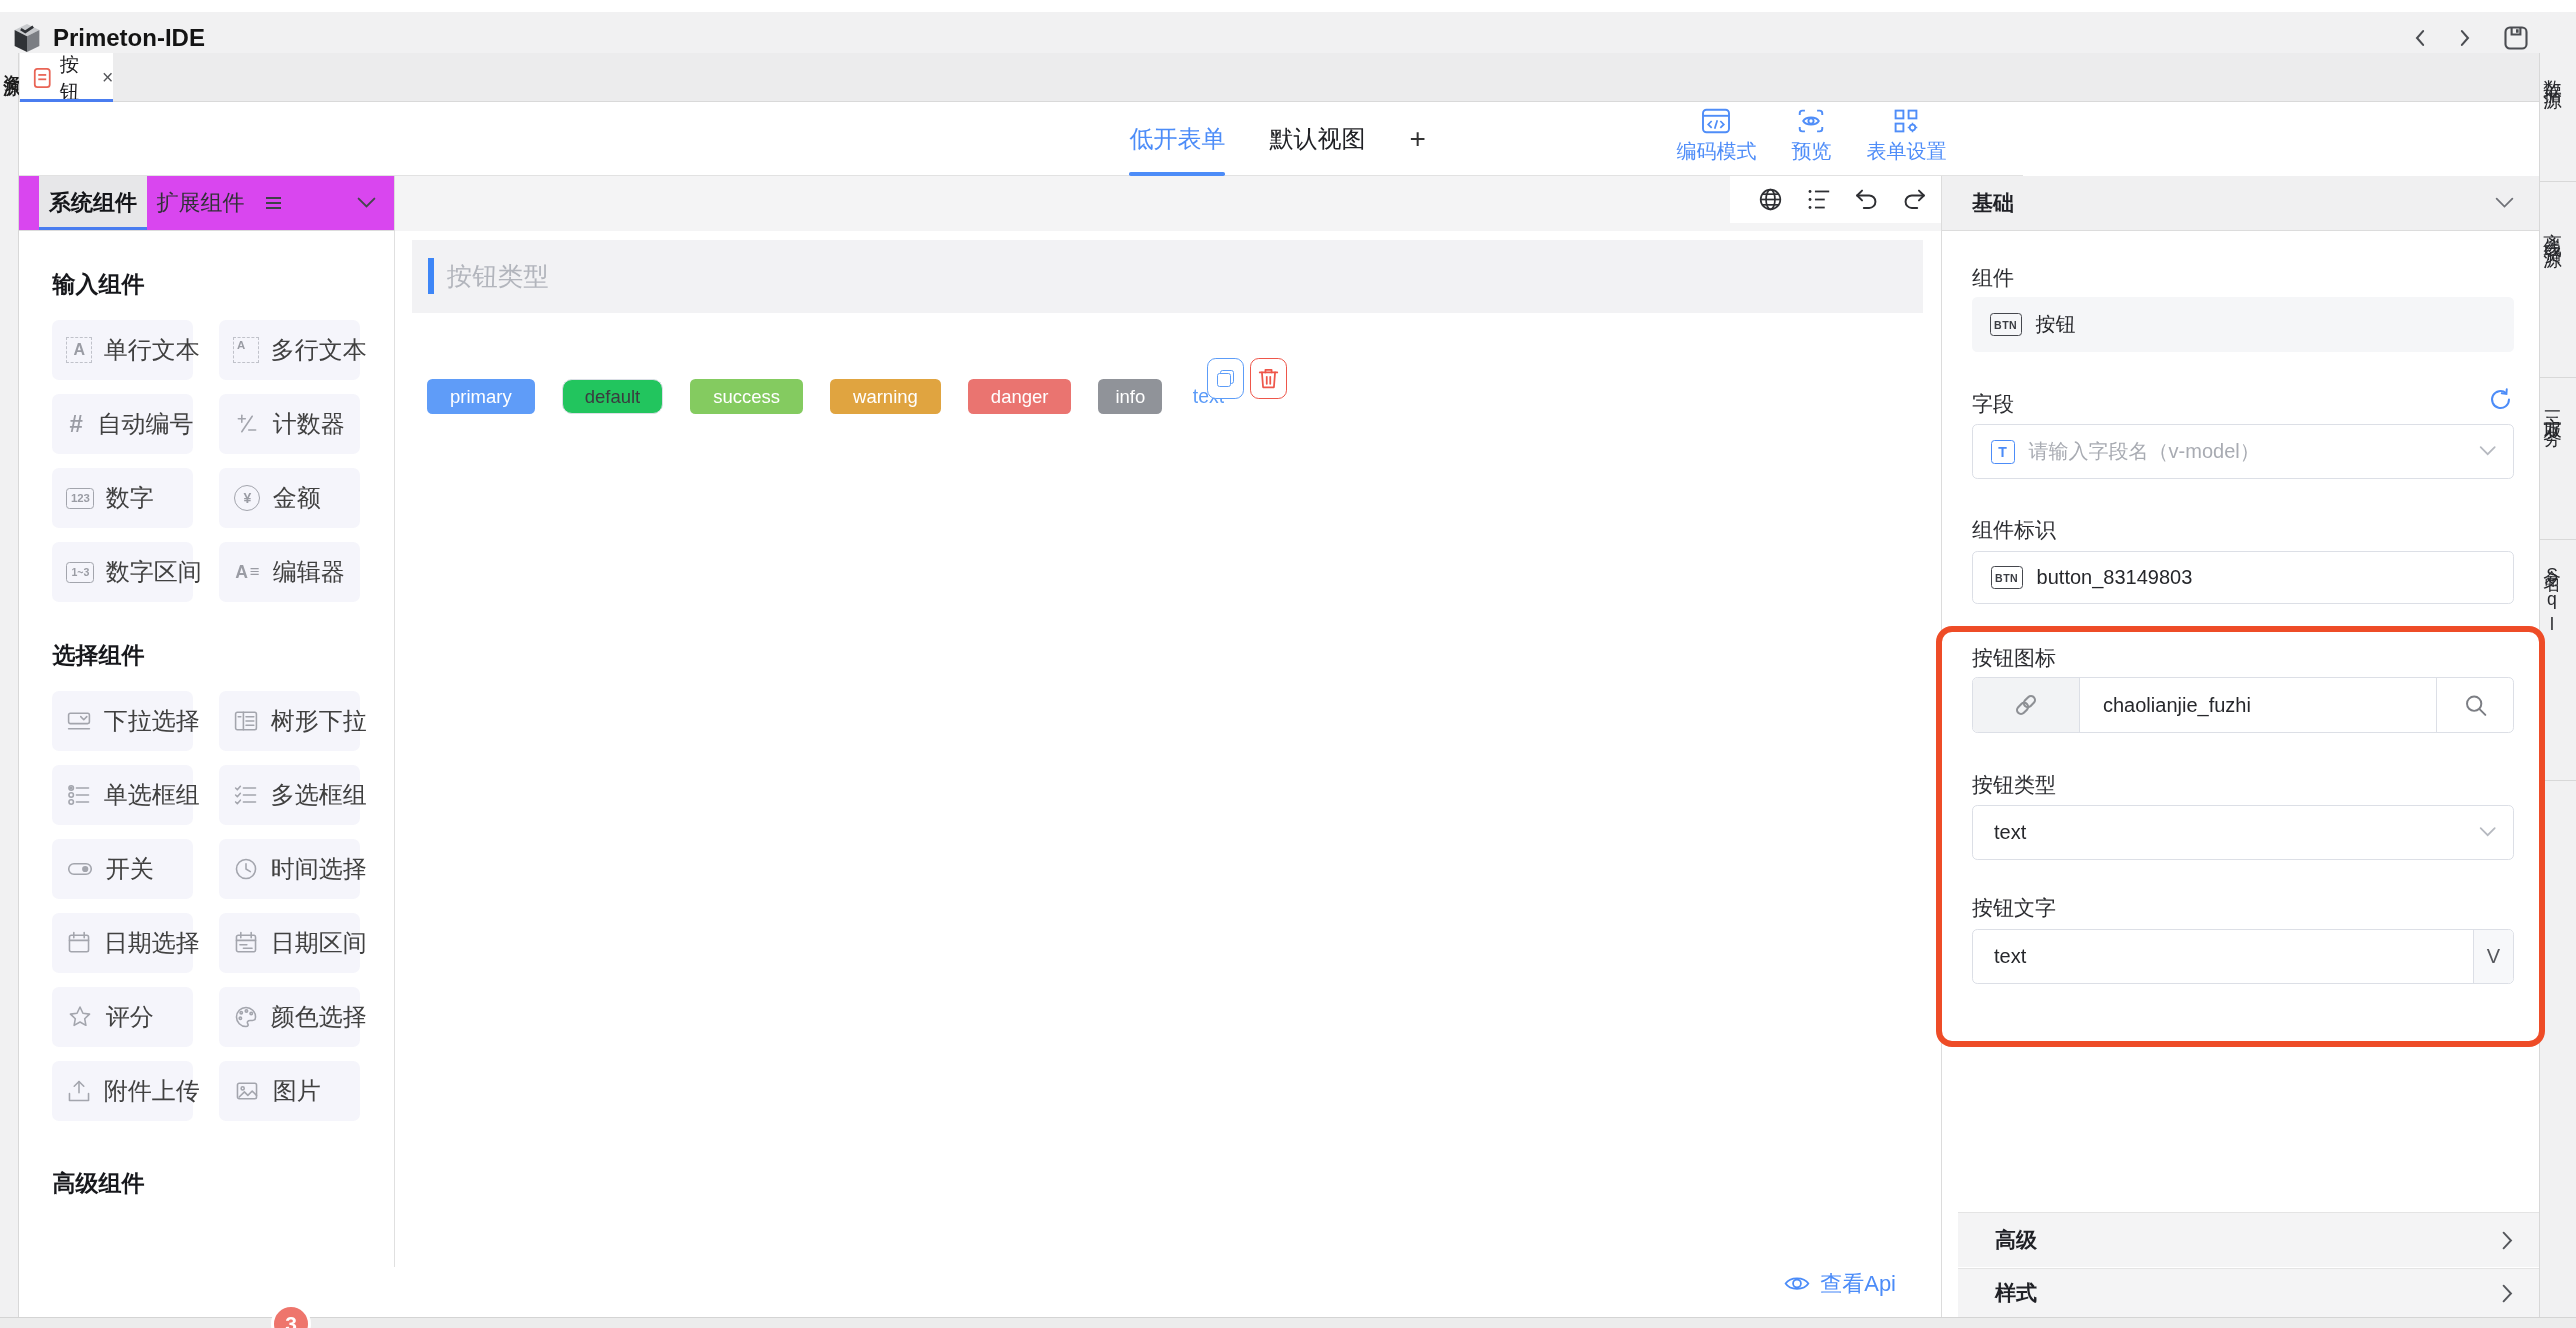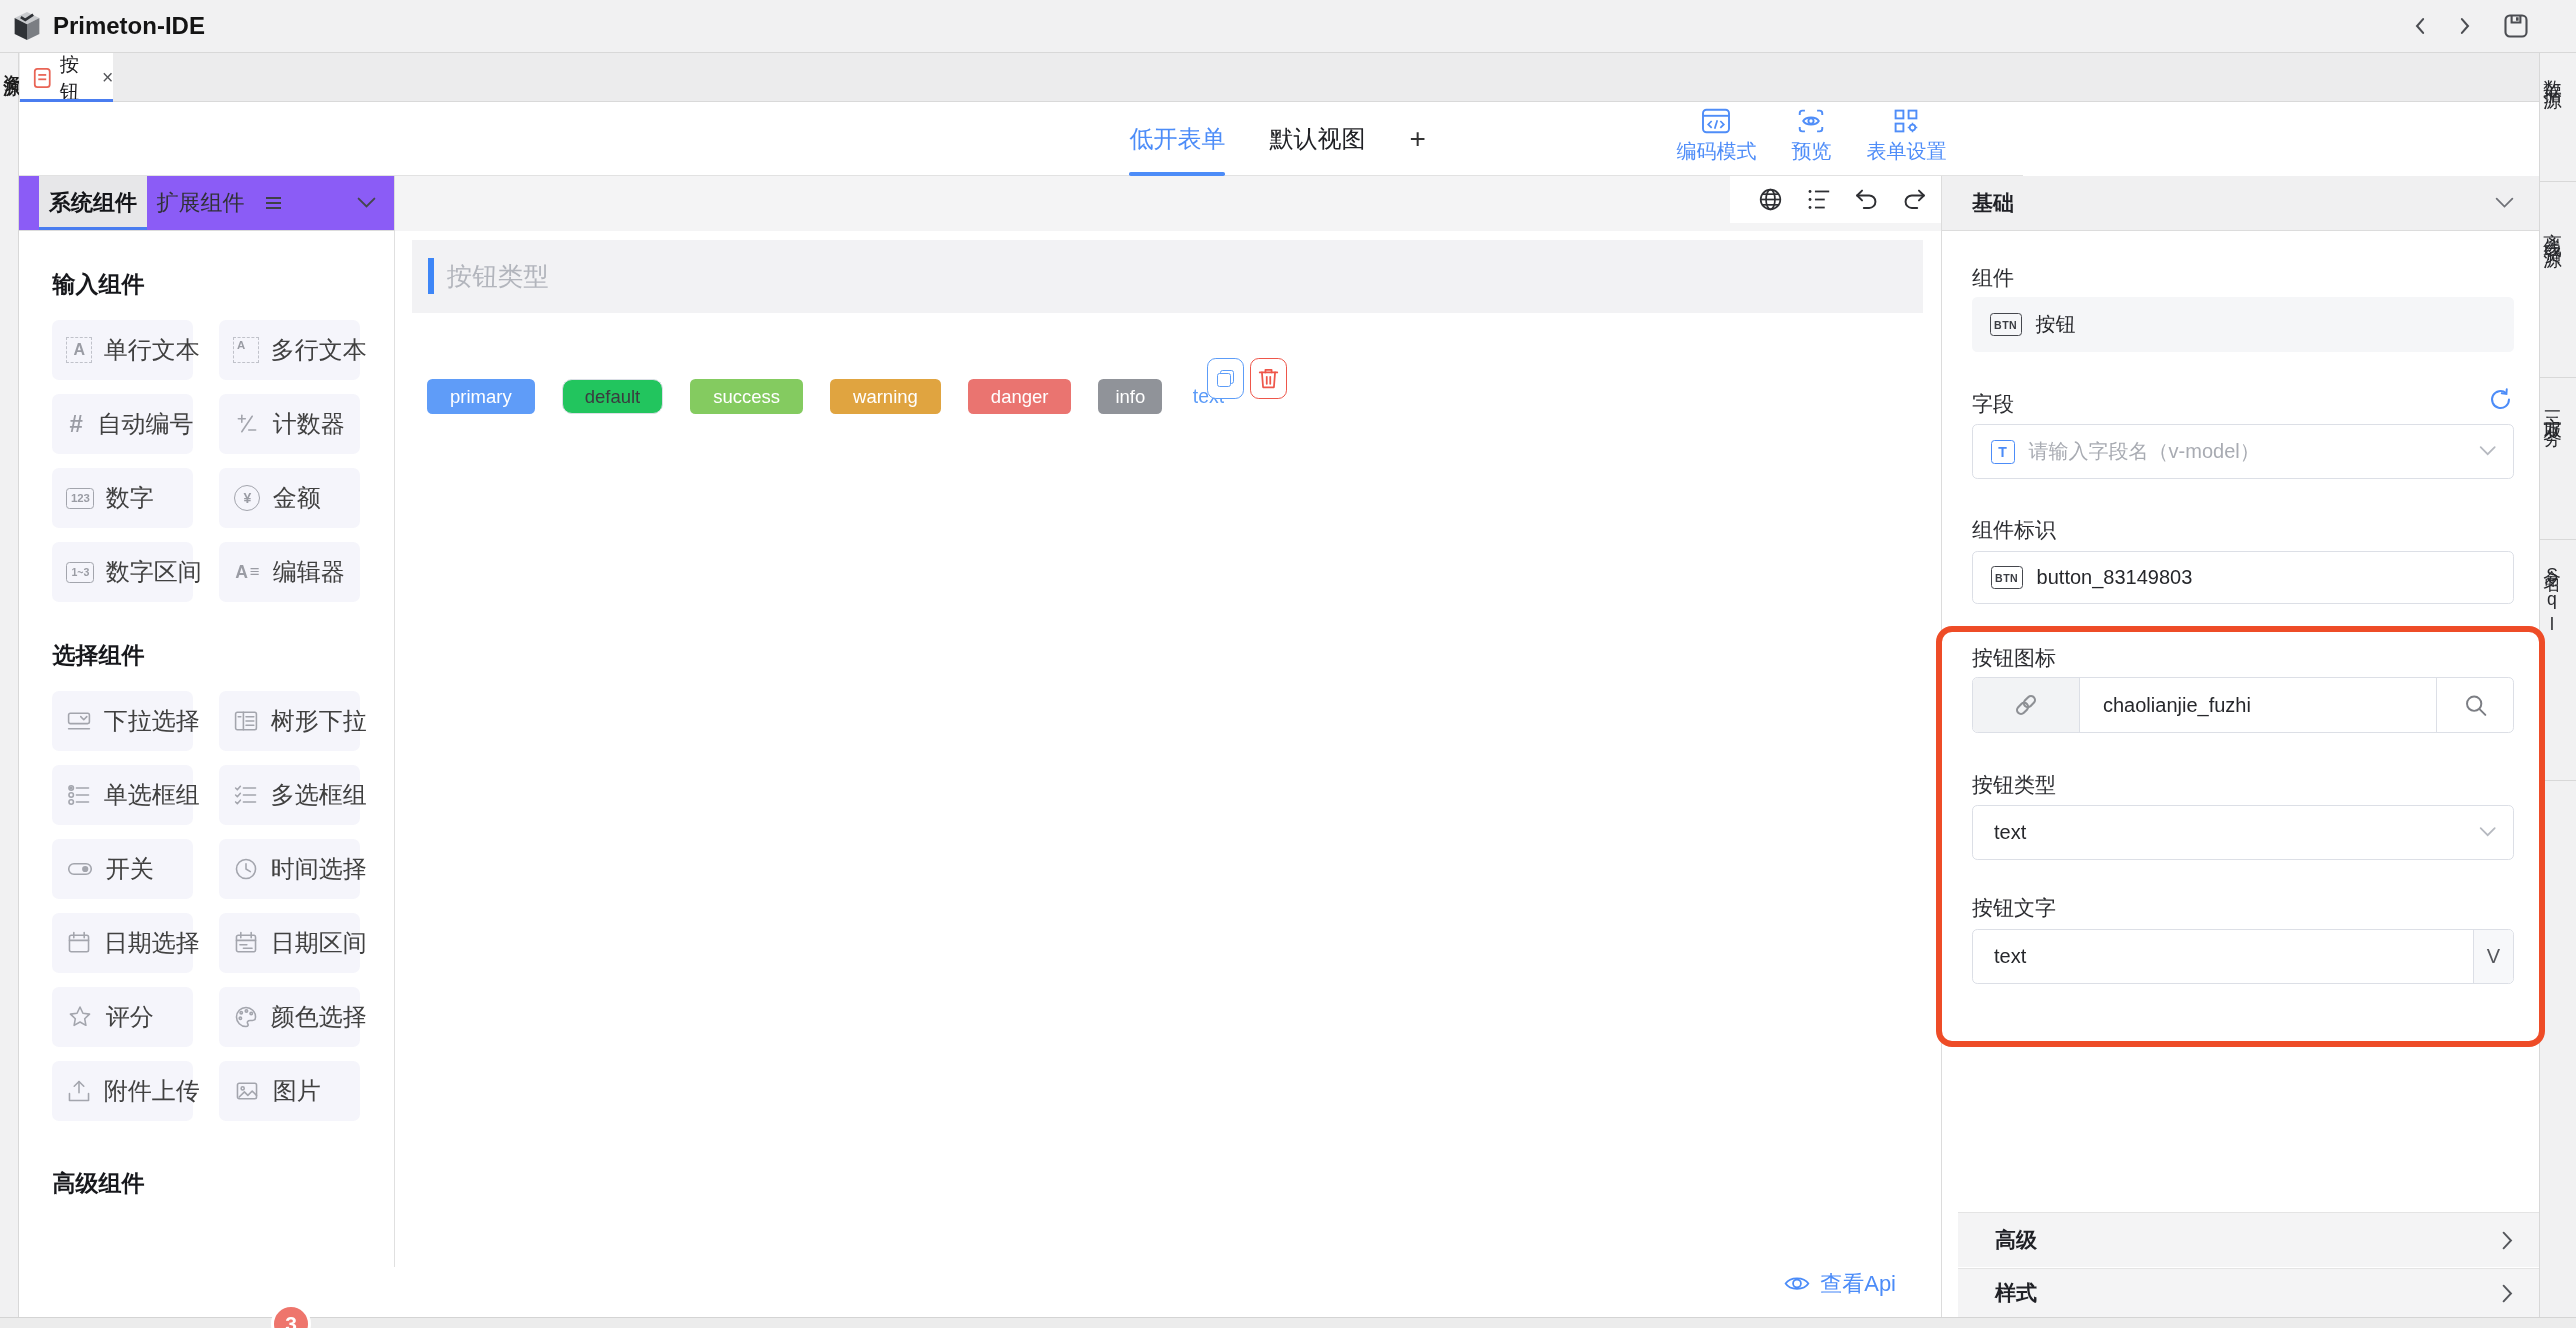--- a/index.html
+++ b/index.html
@@ -4,21 +4,21 @@
 <style>
   * { margin:0; padding:0; box-sizing:border-box; }
   html,body { background:#fff; }
   body { font-family:"Liberation Sans", sans-serif; color:#2c2d31; }
   .page { position:relative; width:2576px; height:1328px; background:#fff; overflow:hidden; }
   .abs { position:absolute; }
   svg { display:block; }
   .ic { stroke:#a3a5ad; fill:none; stroke-width:1.8; stroke-linecap:round; stroke-linejoin:round; }
 
   
-  .app-header { position:absolute; left:0; top:0; width:2576px; height:53px; background:#f1f1f2;
+  .app-header { position:absolute; left:0; top:12px; width:2576px; height:53px; background:#f1f1f2;
     border-bottom:0.9px solid #d8d8d8; display:flex; align-items:center; padding-left:12.3px; }
   .app-title { font-size:24px; font-weight:bold; color:#141414; margin-left:10.6px; }
   .header-right { margin-left:auto; display:flex; align-items:center; gap:21px; margin-right:46px; }
 
   
   .left-rail { position:absolute; left:0; top:53px; width:19.4px; height:1276px; background:#f1f1f2; border-right:0.9px solid #d8d8d8; }
   .left-rail-label { writing-mode:vertical-lr; text-orientation:upright; font-size:16.7px; font-weight:bold;
     color:#1c1c1c; letter-spacing:6.2px; margin:7px auto 0 auto; }
 
   
@@ -39,21 +39,21 @@
   .view-toolbar { position:absolute; left:19.4px; top:102px; width:2004px; height:74px; background:#fff; border-bottom:0.9px solid #e2e2e2; }
   .view-tabs { position:absolute; left:1110px; top:0; height:74px; display:flex; align-items:center; gap:44px; }
   .view-tab { position:relative; height:74px; display:flex; align-items:center; font-size:24px; color:#202125; }
   .view-tab.active { color:#4c8cf8; }
   .view-tab.active .vt-underline { position:absolute; left:0; right:0; bottom:0; height:4.4px; background:#4c8cf8; border-radius:1.8px; }
   .view-tab-add { font-size:28px; color:#333; }
   .top-actions { position:absolute; right:77px; top:6.2px; display:flex; gap:35px; }
   .top-action { display:flex; flex-direction:column; align-items:center; gap:3.5px; color:#4f8df8; font-size:20px; }
 
   
-  .panel-head { position:absolute; left:19.4px; top:176px; width:376px; height:55px; background:#8b5cf6;
+  .panel-head { position:absolute; left:19.4px; top:176px; width:376px; height:55px; background:#d946ef;
     border-bottom:0.9px solid #dcdcdc; border-right:0.9px solid #dcdcdc; display:flex; align-items:center;font-family:Liberation Mono, monospace; }
   .panel-tabs { display:flex; align-items:center; height:100%; margin-left:20px; gap:0; }
   .panel-tab { position:relative; height:100%; display:flex; align-items:center; padding:0 9.7px; font-size:22px; color:#303136; }
   .panel-tab.active { font-weight:bold; color:#141519; background:#e7e7e9; }
   .panel-tab.active .pt-underline { position:absolute; left:0; right:0; bottom:0; height:3.5px; background:#4a7df0; }
   .panel-menu-icon { margin-left:12.3px; display:flex; flex-direction:column; gap:3.5px; }
   .panel-menu-icon i { display:block; width:15px; height:1.8px; background:#3f4146; }
   .panel-collapse { margin-left:auto; margin-right:16px; }
 
   .comp-panel { position:absolute; left:19.4px; top:231px; width:376px; height:1036px; background:#fff;

